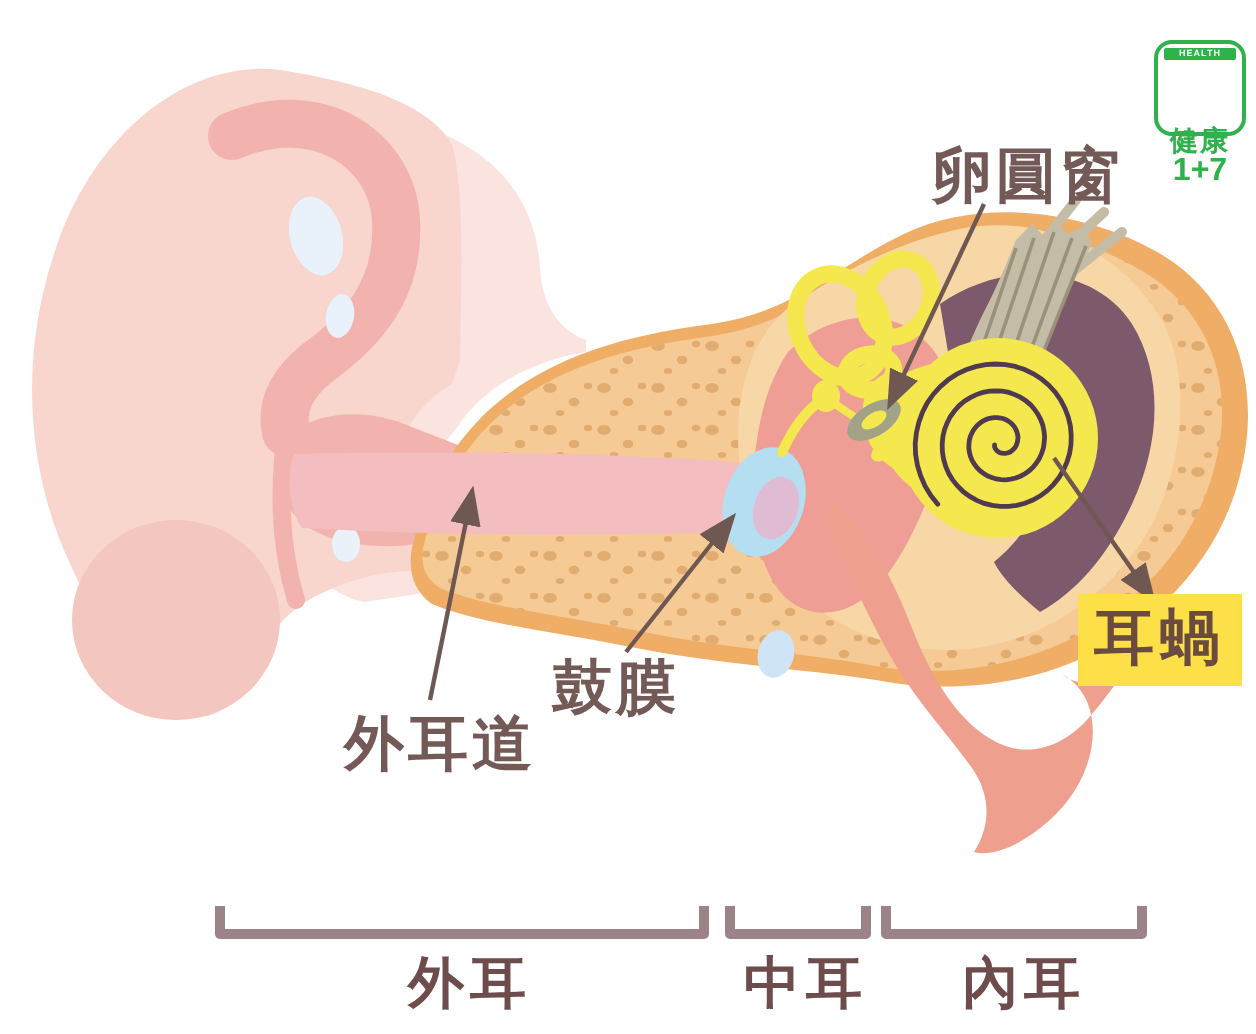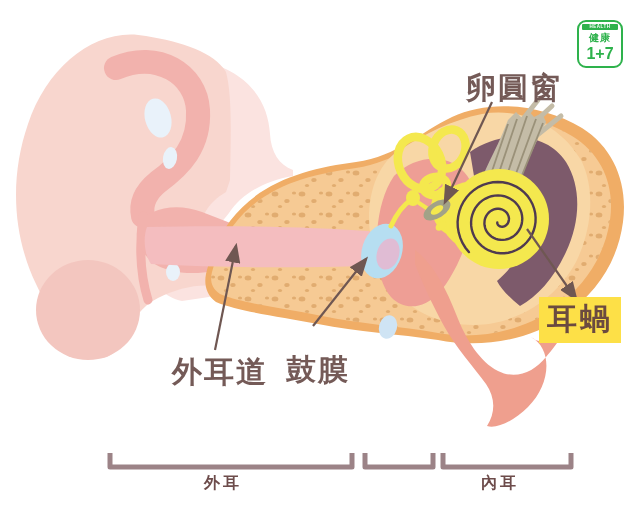--- a/index.html
+++ b/index.html
@@ -2,27 +2,27 @@
 <html><head>
 <meta charset="utf-8">
 <style>
   html,body{margin:0;padding:0;background:#fff;}
   #stage{position:relative;width:628px;height:517px;background:#ffffff;overflow:hidden;
          font-family:"Liberation Sans","DejaVu Sans",sans-serif;}
   #art{position:absolute;left:0;top:0;}
   .callout{position:absolute;font-weight:bold;color:#745a57;letter-spacing:2px;white-space:nowrap;}
   .callout.big{font-size:30px;}
   .hl{background:#fde047;color:#6b4a40;padding:2px 8px 3px 8px;letter-spacing:3px;}
-  .region-label{position:absolute;font-weight:bold;font-size:16px;color:#6d4c4b;letter-spacing:3px;white-space:nowrap;}
+  .region-label{position:absolute;font-weight:bold;font-size:28px;color:#6d4c4b;letter-spacing:3px;white-space:nowrap;}
   
   #logo{position:absolute;left:577px;top:20px;width:46px;height:48px;border:2.5px solid #2eb24c;
         border-radius:9px;box-sizing:border-box;text-align:center;background:#fff;}
   #logo .hdr{margin:2px 3px 0 3px;background:#2eb24c;color:#ffffff;font-size:4.5px;line-height:6px;
              letter-spacing:.5px;border-radius:1px;font-weight:bold;}
-  #logo .l1{font-size:10px;line-height:16px;font-weight:bold;color:#2eb24c;letter-spacing:1px;}
+  #logo .l1{font-size:14px;line-height:16px;font-weight:bold;color:#2eb24c;letter-spacing:1px;margin-top:32px;}
   #logo .l2{font-size:16px;line-height:15px;font-weight:900;color:#2eb24c;}
 </style>
 </head>
 <body>
 
 <div id="stage">
 
   <svg id="art" width="628" height="517" viewBox="0 0 628 517">
     <defs>
       <pattern id="dots" width="27" height="21" patternUnits="userSpaceOnUse">
@@ -102,24 +102,25 @@
 
     <g fill="none" stroke="#9c8387" stroke-width="5" stroke-linejoin="round">
       <path d="M 110,453 L 110,467 L 352,467 L 352,453"></path>
       <path d="M 365,453 L 365,467 L 433,467 L 433,453"></path>
       <path d="M 443,453 L 443,467 L 571,467 L 571,453"></path>
     </g>
   </svg>
 
   <div class="callout big" style="left:466px;top:68px;">卵圓窗</div>
   <div class="callout big" style="left:172px;top:352px;">外耳道</div>
-  <div class="callout big" style="left:286px;top:324px;margin-top:26px;">鼓膜</div>
+  <div class="callout big" style="left:276px;top:324px;">鼓膜</div>
   <div class="callout big hl" style="left:539px;top:297px;">耳蝸</div>
 
   <div class="region-label" style="left:204px;top:473px;">外耳</div>
+  <div class="region-label" style="left:372px;top:473px;">中耳</div>
   <div class="region-label" style="left:481px;top:473px;">內耳</div>
 
   <div id="logo">
     <div class="hdr">HEALTH</div>
     <div class="l1">健康</div>
     <div class="l2">1+7</div>
   </div>
 </div>
 
 </body></html>

